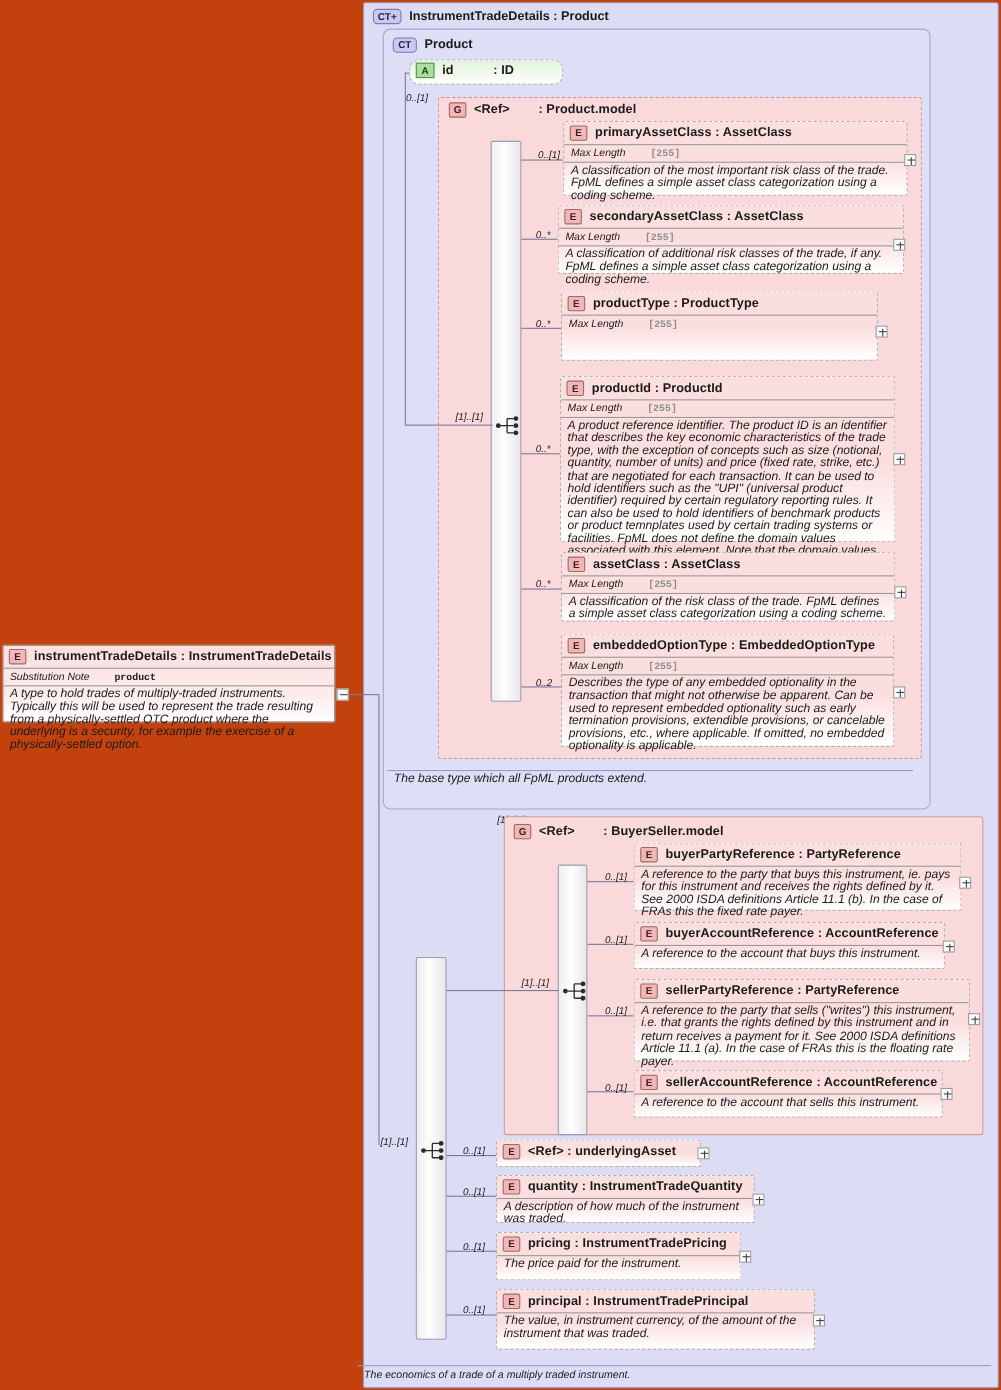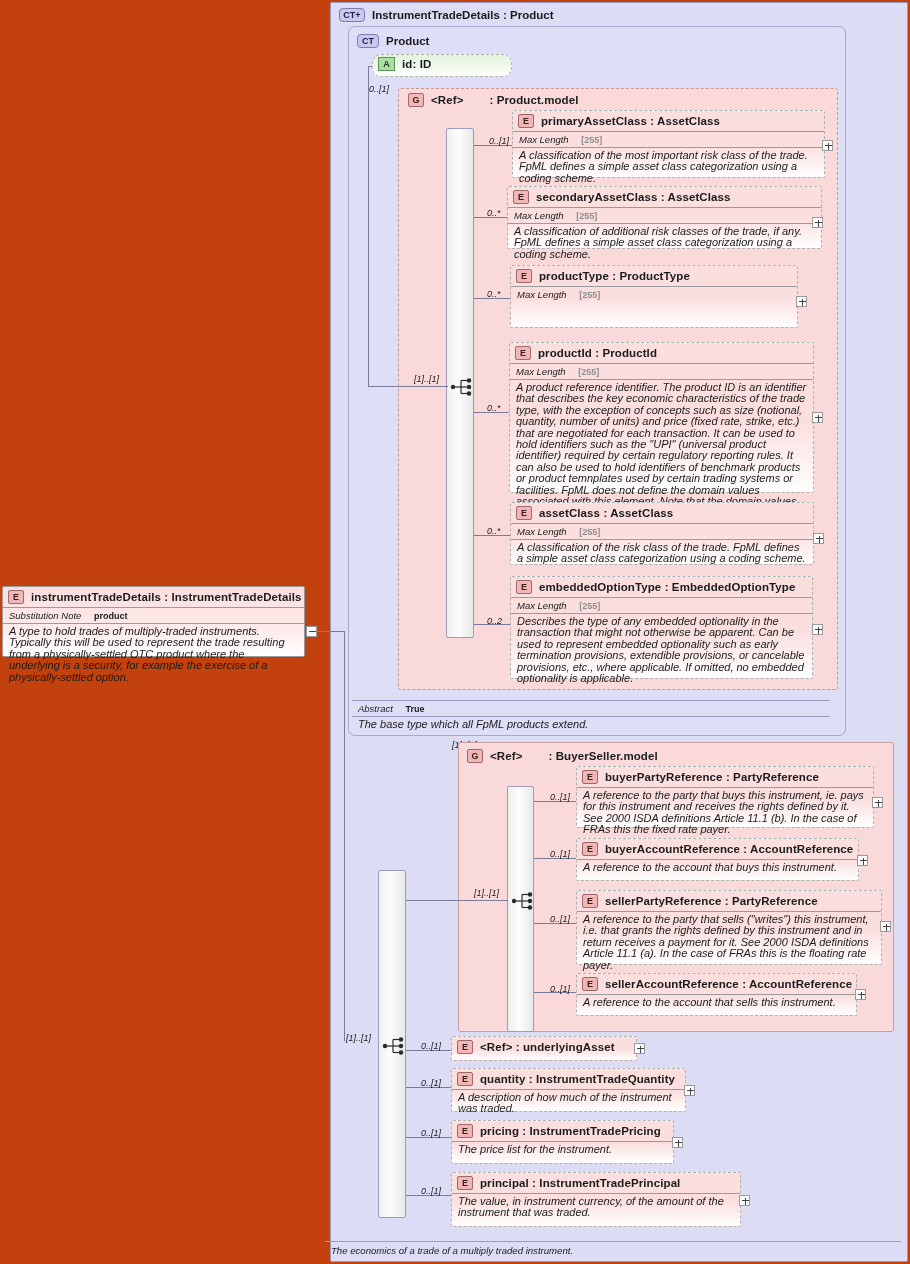--- a/index.html
+++ b/index.html
@@ -97,22 +97,23 @@
     padding: 2px 6px 2px 6px;
     font-size: 9.5px;
     font-style: italic;
     color: #1b1b1b;
     white-space: nowrap;
   }
   .facet .fval {
     font-style: normal;
     color: #8e8e8e;
     font-weight: bold;
-    margin-left: 10px;
+    margin-left: 20px;
     font-size: 9px;
+    font-family: Liberation Mono, monospace;
   }
   .facet .fval.dark { color:#1b1b1b; font-style:normal; }
 
   .doc {
     border-top: 1px solid #9a9a9a;
     padding: 2px 6px 3px 6px;
     font-size: 11px;
     font-style: italic;
     color: #1b1b1b;
     line-height: 11.4px;
@@ -182,36 +183,32 @@
   </div>
 
   <div class="abs ctpanel" style="left:348px; top:26px; width:498px; height:710px;"></div>
 
   <div class="abs row-title" style="left:352px; top:31px;">
     <span class="badge ct">CT</span>
     <span class="header-title">Product</span>
   </div>
 
   <div class="abs" style="left:352px; top:700px; width:478px;">
-    <div class="facet" style="border-top:1px solid #9a9ac4;">
-      <span>Abstract</span>
-      <span class="fval dark">True</span>
-    </div>
     <div class="doc" style="border-top:1px solid #9a9ac4;">The base type which all FpML products extend.</div>
   </div>
 
   <div class="vline abs" style="left:368px; top:66px; height:320px;"></div>
   <div class="hline abs" style="left:368px; top:66px; width:14px;"></div>
   <div class="hline abs" style="left:368px; top:386px; width:30px;"></div>
 
   <div class="abs elembox attr" style="left:372px; top:54px; width:140px; height:23px;">
     <div class="row-title" style="padding-top:2px;">
       <span class="badge a">A</span>
       <span class="ename">id</span>
-      <span class="ename" style="">: ID</span>
+      <span class="ename" style="margin-left:36px;">: ID</span>
     </div>
   </div>
 
   <div class="mult" style="left:369px; top:84px;">0..[1]</div>
 
   <div class="abs grouppanel" style="left:398px; top:88px; width:440px; height:602px;"></div>
 
   <div class="abs row-title" style="left:403px; top:90px;">
     <span class="badge g">G</span>
     <span class="ename">&lt;Ref&gt;</span>
@@ -444,21 +441,21 @@
   </div>
   <div class="expander plus" style="left:684px; top:1085px;"></div>
 
   <div class="hline abs" style="left:406px; top:1137px; width:45px;"></div>
   <div class="mult" style="left:421px; top:1128px;">0..[1]</div>
   <div class="abs elembox" style="left:451px; top:1120px; width:223px; height:44px;">
     <div class="row-title">
       <span class="badge e">E</span>
       <span class="ename">pricing    : InstrumentTradePricing</span>
     </div>
-    <div class="doc">The price list for the instrument.</div>
+    <div class="doc">The price paid for the instrument.</div>
   </div>
   <div class="expander plus" style="left:672px; top:1137px;"></div>
 
   <div class="hline abs" style="left:406px; top:1195px; width:45px;"></div>
   <div class="mult" style="left:421px; top:1186px;">0..[1]</div>
   <div class="abs elembox" style="left:451px; top:1172px; width:290px; height:55px;">
     <div class="row-title">
       <span class="badge e">E</span>
       <span class="ename">principal : InstrumentTradePrincipal</span>
     </div>

